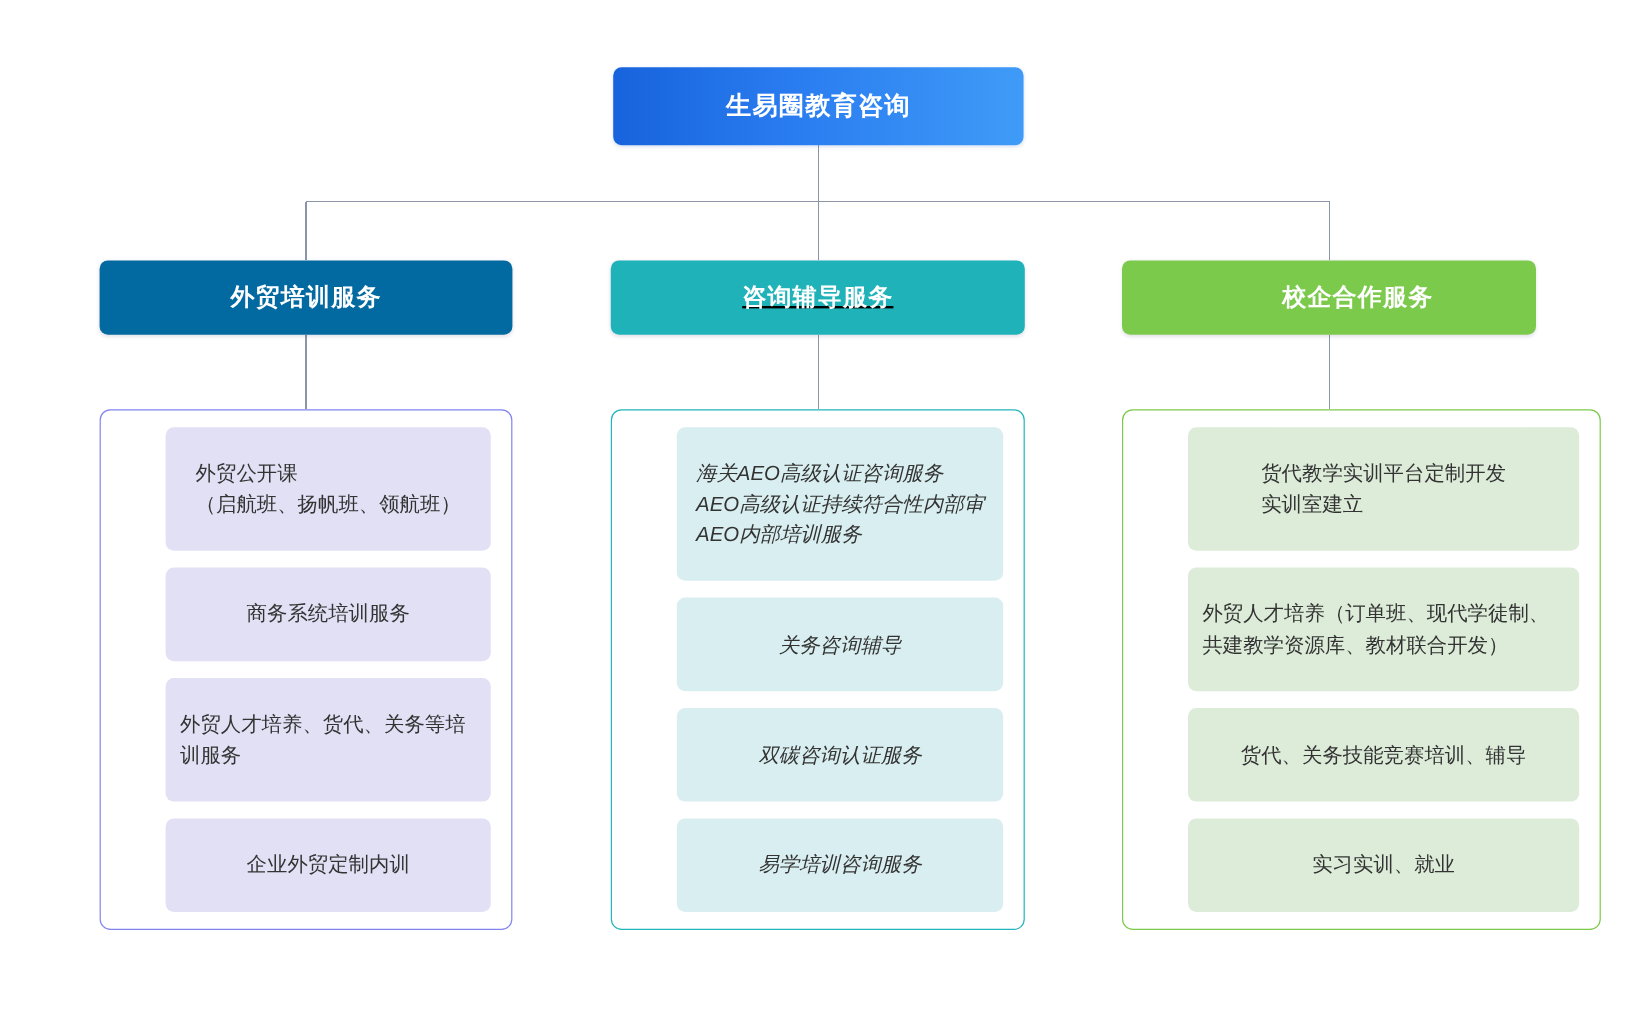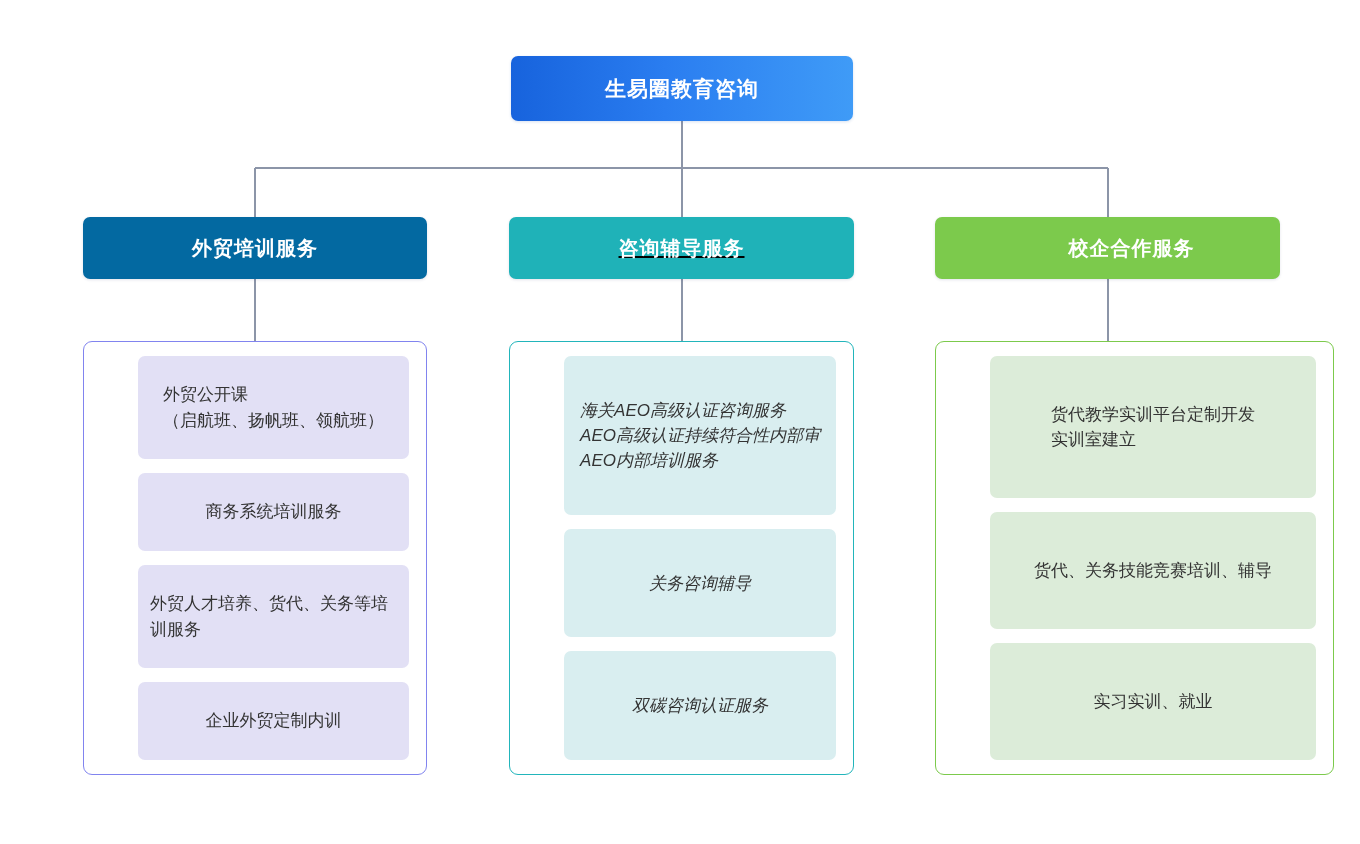--- a/index.html
+++ b/index.html
@@ -175,28 +175,34 @@
       <span class="leaf-text">海关AEO高级认证咨询服务
 AEO高级认证持续符合性内部审
 AEO内部培训服务</span>
     </div>
     <div class="leaf">
       <span class="leaf-text">关务咨询辅导</span>
     </div>
     <div class="leaf">
       <span class="leaf-text">双碳咨询认证服务</span>
     </div>
+    <div class="leaf">
+      <span class="leaf-text">易学培训咨询服务</span>
+    </div>
   </div>
 
   <div class="panel c2">
     <div class="leaf">
       <span class="leaf-text">货代教学实训平台定制开发
 实训室建立</span>
     </div>
     <div class="leaf">
+      <span class="leaf-text">外贸人才培养（订单班、现代学徒制、共建教学资源库、教材联合开发）</span>
+    </div>
+    <div class="leaf">
       <span class="leaf-text">货代、关务技能竞赛培训、辅导</span>
     </div>
     <div class="leaf">
       <span class="leaf-text">实习实训、就业</span>
     </div>
   </div>
 
 </div>
 
 </body></html>

